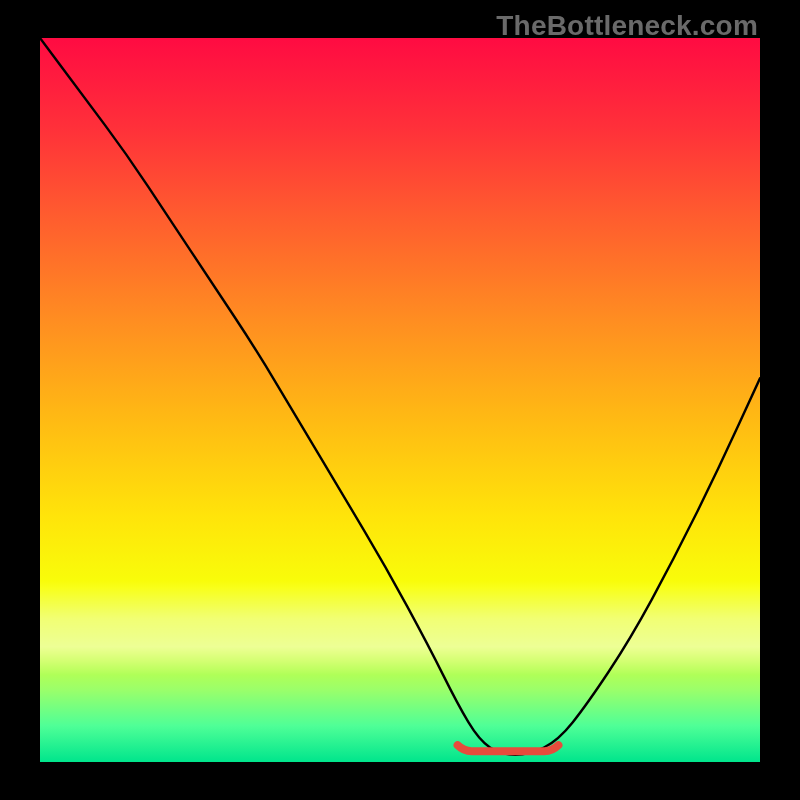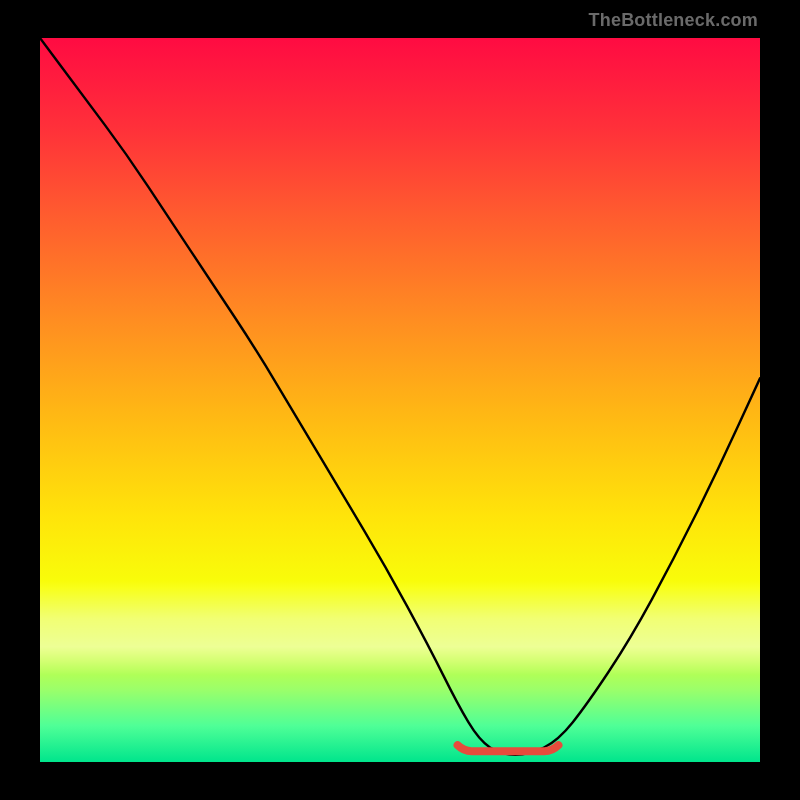--- a/index.html
+++ b/index.html
@@ -46,21 +46,21 @@
       rgba(255,255,210,0.45) 40%,
       rgba(255,255,220,0.55) 70%,
       rgba(255,255,220,0.0) 100%);
     mix-blend-mode: screen;
   }
   .watermark {
     position: absolute;
     top: 10px;
     right: 42px;
     font-family: Arial, Helvetica, sans-serif;
-    font-size: 18px;
+    font-size: 28px;
     font-weight: 600;
     color: #6a6a6a;
     letter-spacing: 0.2px;
     user-select: none;
   }
   svg.curve {
     position: absolute;
     left: 0;
     top: 0;
     width: 100%;

